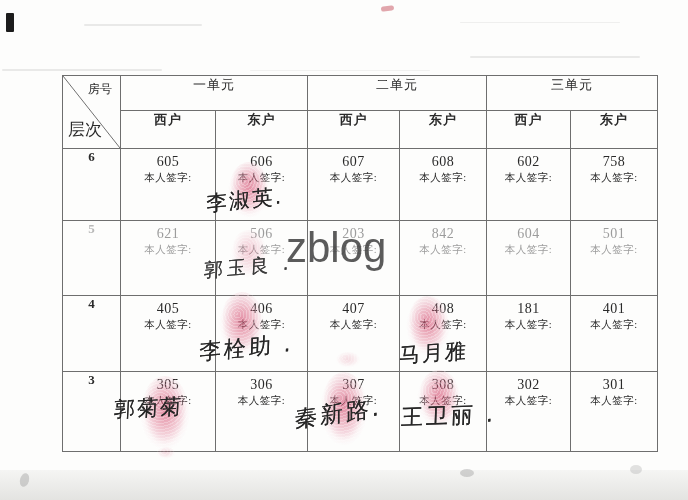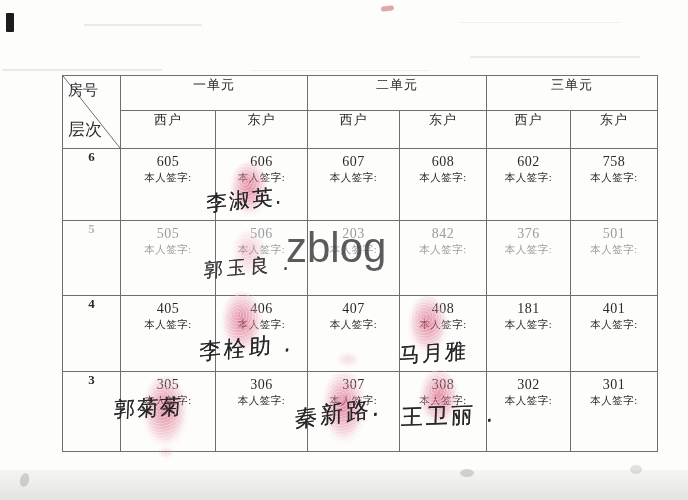--- a/index.html
+++ b/index.html
@@ -32,25 +32,25 @@
   table.sheet{
     position:absolute;left:62px;top:75px;border-collapse:collapse;table-layout:fixed;
     background:transparent;
   }
   table.sheet td{
     border:1px solid #6e6e6e;text-align:center;vertical-align:top;padding:0;
     font-size:13px;color:#2a2a2a;
   }
   table.sheet{border:1.5px solid #565656;}
   td.unit{vertical-align:middle;font-size:13px;letter-spacing:1px;}
-  td.house{vertical-align:middle;font-size:11px;letter-spacing:1px;}
+  td.house{vertical-align:middle;font-size:11px;letter-spacing:1px;font-weight:bold;}
   td.floor{vertical-align:middle;font-size:14px;font-weight:bold;}
   td.corner{position:relative;}
   td.corner svg{position:absolute;left:0;top:0;width:100%;height:100%;}
-  .corner-room{position:absolute;right:22px;top:5px;font-size:15px;}
+  .corner-room{position:absolute;right:8px;top:5px;font-size:12px;}
   .corner-floor{position:absolute;left:5px;bottom:7px;font-size:17px;}
   .room{margin-top:5px;font-size:14px;letter-spacing:.5px;}
   .signlabel{margin-top:1px;font-size:10.5px;letter-spacing:.5px;}
   tr.faded td, tr.faded .room, tr.faded .signlabel{color:#9c9c9c;}
   tr.faded td.floor{color:#b8b8b8;}
   
   .fp{position:absolute;border-radius:50%;pointer-events:none;
     background:
       repeating-radial-gradient(circle at 40% 35%, rgba(255,255,255,0.28) 0 1px, transparent 1px 3px),
       radial-gradient(ellipse at 50% 42%, rgba(204,62,100,0.38) 0%, transparent 62%),
@@ -149,37 +149,37 @@
       </td>
       <td class="cell">
         <div class="room">758</div>
         <div class="signlabel">本人签字:</div>
       </td>
     </tr>
 
     <tr style="height:75px" class="faded">
       <td class="floor">5</td>
       <td class="cell">
-        <div class="room">505</div>
+        <div class="room">621</div>
         <div class="signlabel">本人签字:</div>
       </td>
       <td class="cell">
         <div class="room">506</div>
         <div class="signlabel">本人签字:</div>
       </td>
       <td class="cell">
         <div class="room">203</div>
         <div class="signlabel">本人签字:</div>
       </td>
       <td class="cell">
         <div class="room">842</div>
         <div class="signlabel">本人签字:</div>
       </td>
       <td class="cell">
-        <div class="room">376</div>
+        <div class="room">604</div>
         <div class="signlabel">本人签字:</div>
       </td>
       <td class="cell">
         <div class="room">501</div>
         <div class="signlabel">本人签字:</div>
       </td>
     </tr>
 
     <tr style="height:76px">
       <td class="floor">4</td>

